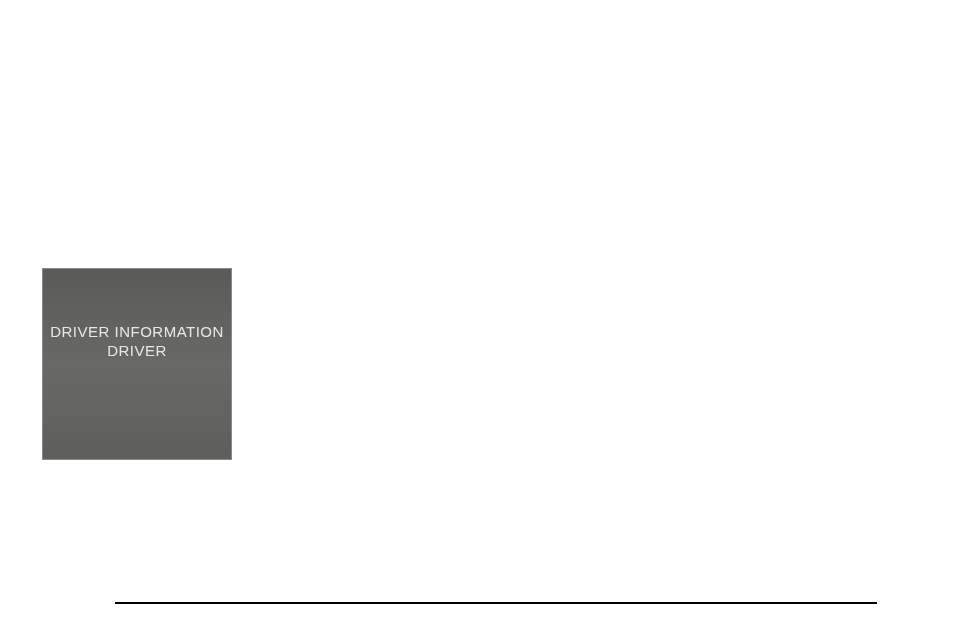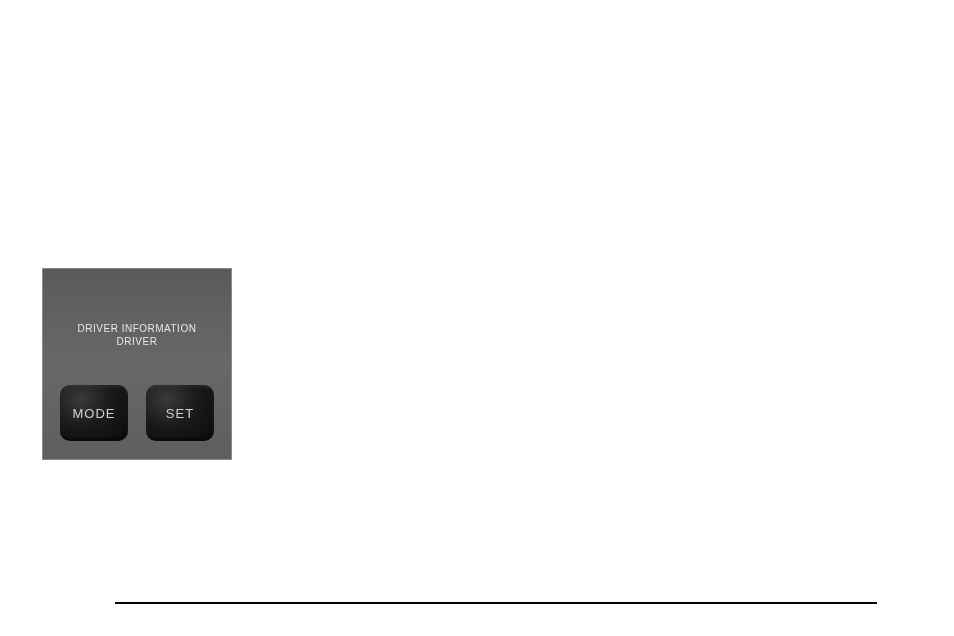--- a/index.html
+++ b/index.html
@@ -26,21 +26,21 @@
       border: 1px solid #8a8a88;
     }
     
     .dic-title {
       position: absolute;
       top: 54px;
       left: 0;
       width: 100%;
       text-align: center;
       font-family: Arial, sans-serif;
-      font-size: 10px;
+      font-size: 15px;
       font-weight: normal;
       letter-spacing: 0.5px;
       color: #e8e8e6;
       line-height: 1.25;
     }
     
     .dic-buttons {
       position: absolute;
       bottom: 18px;
       left: 0;
@@ -78,19 +78,15 @@
     }
   </style>
 </head>
 <body>
 
 <div class="dic-panel">
   <div class="dic-title">
     <span>DRIVER INFORMATION</span><br>
     <span>DRIVER</span>
   </div>
-  <div class="dic-buttons">
-    <button class="dic-button">MODE</button>
-    <button class="dic-button">SET</button>
-  </div>
 </div>
 
 <div class="bottom-rule"></div>
 
 </body></html>

